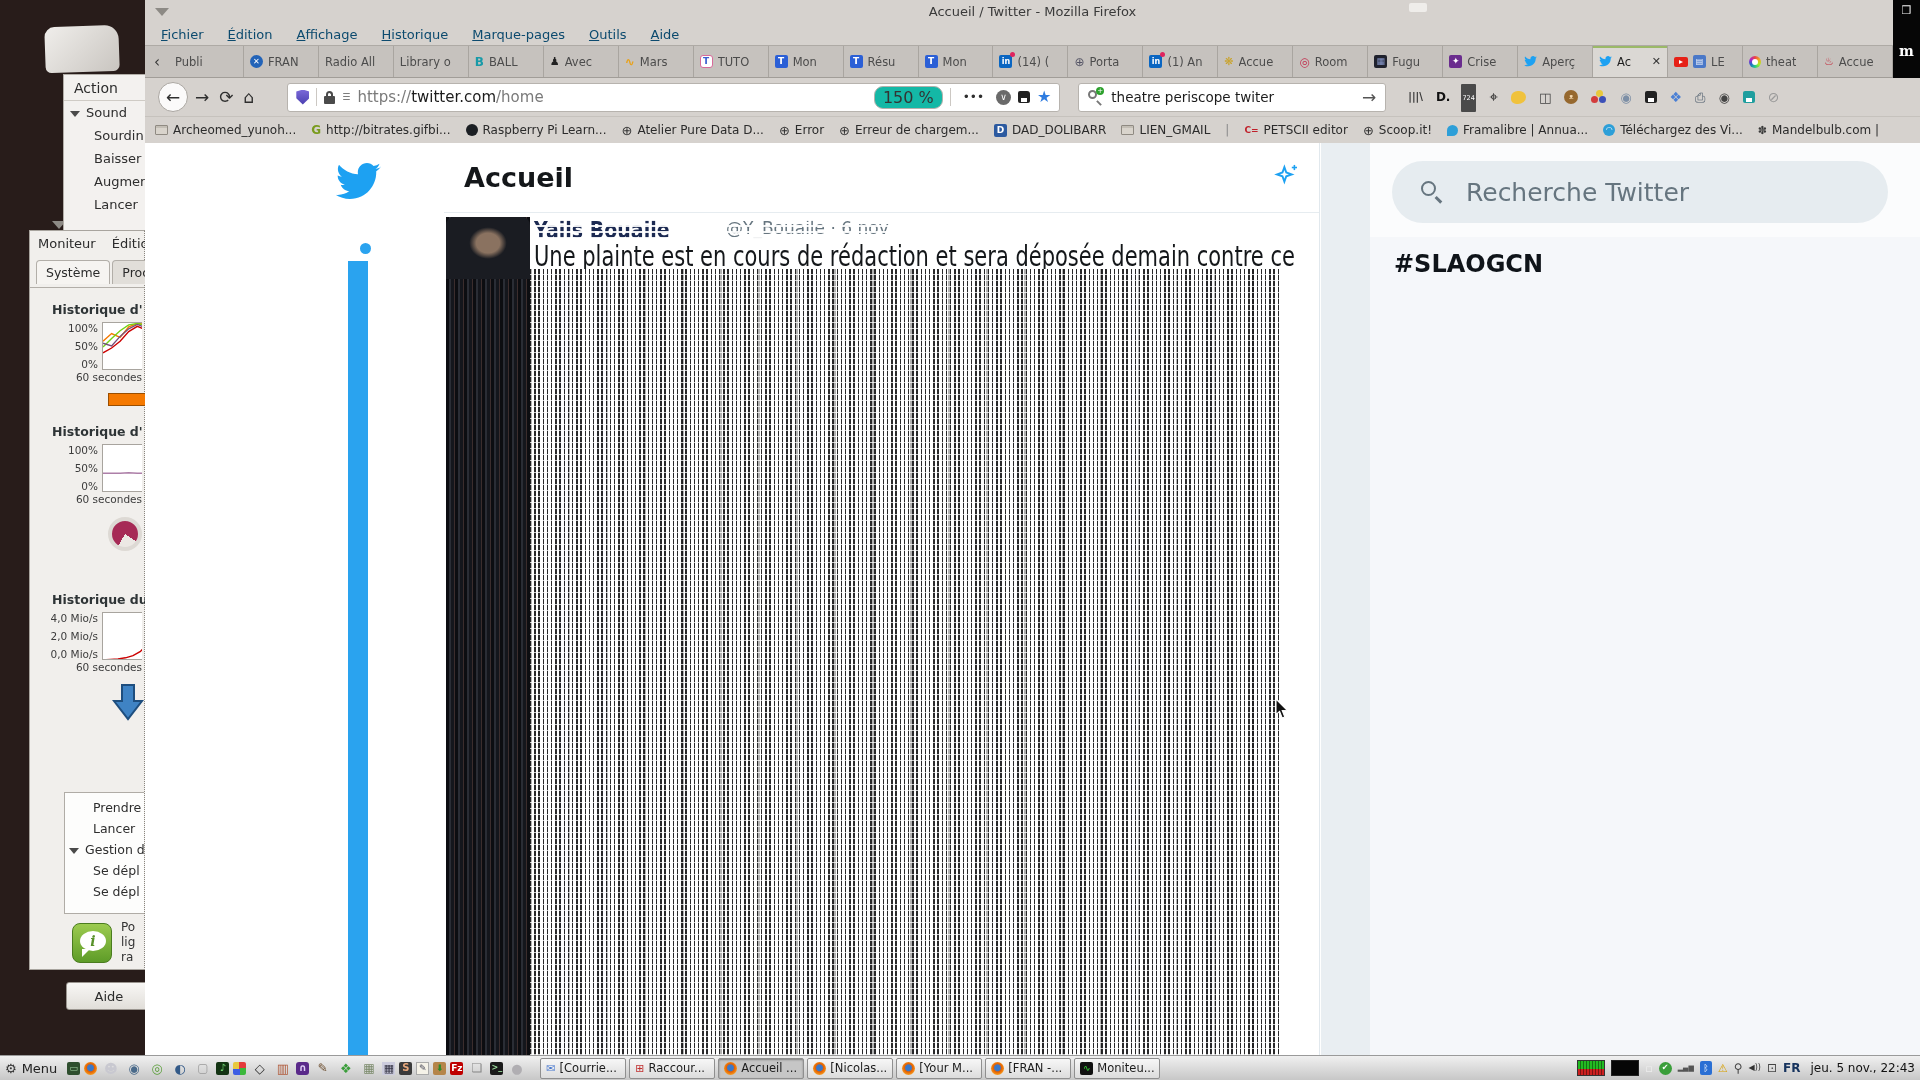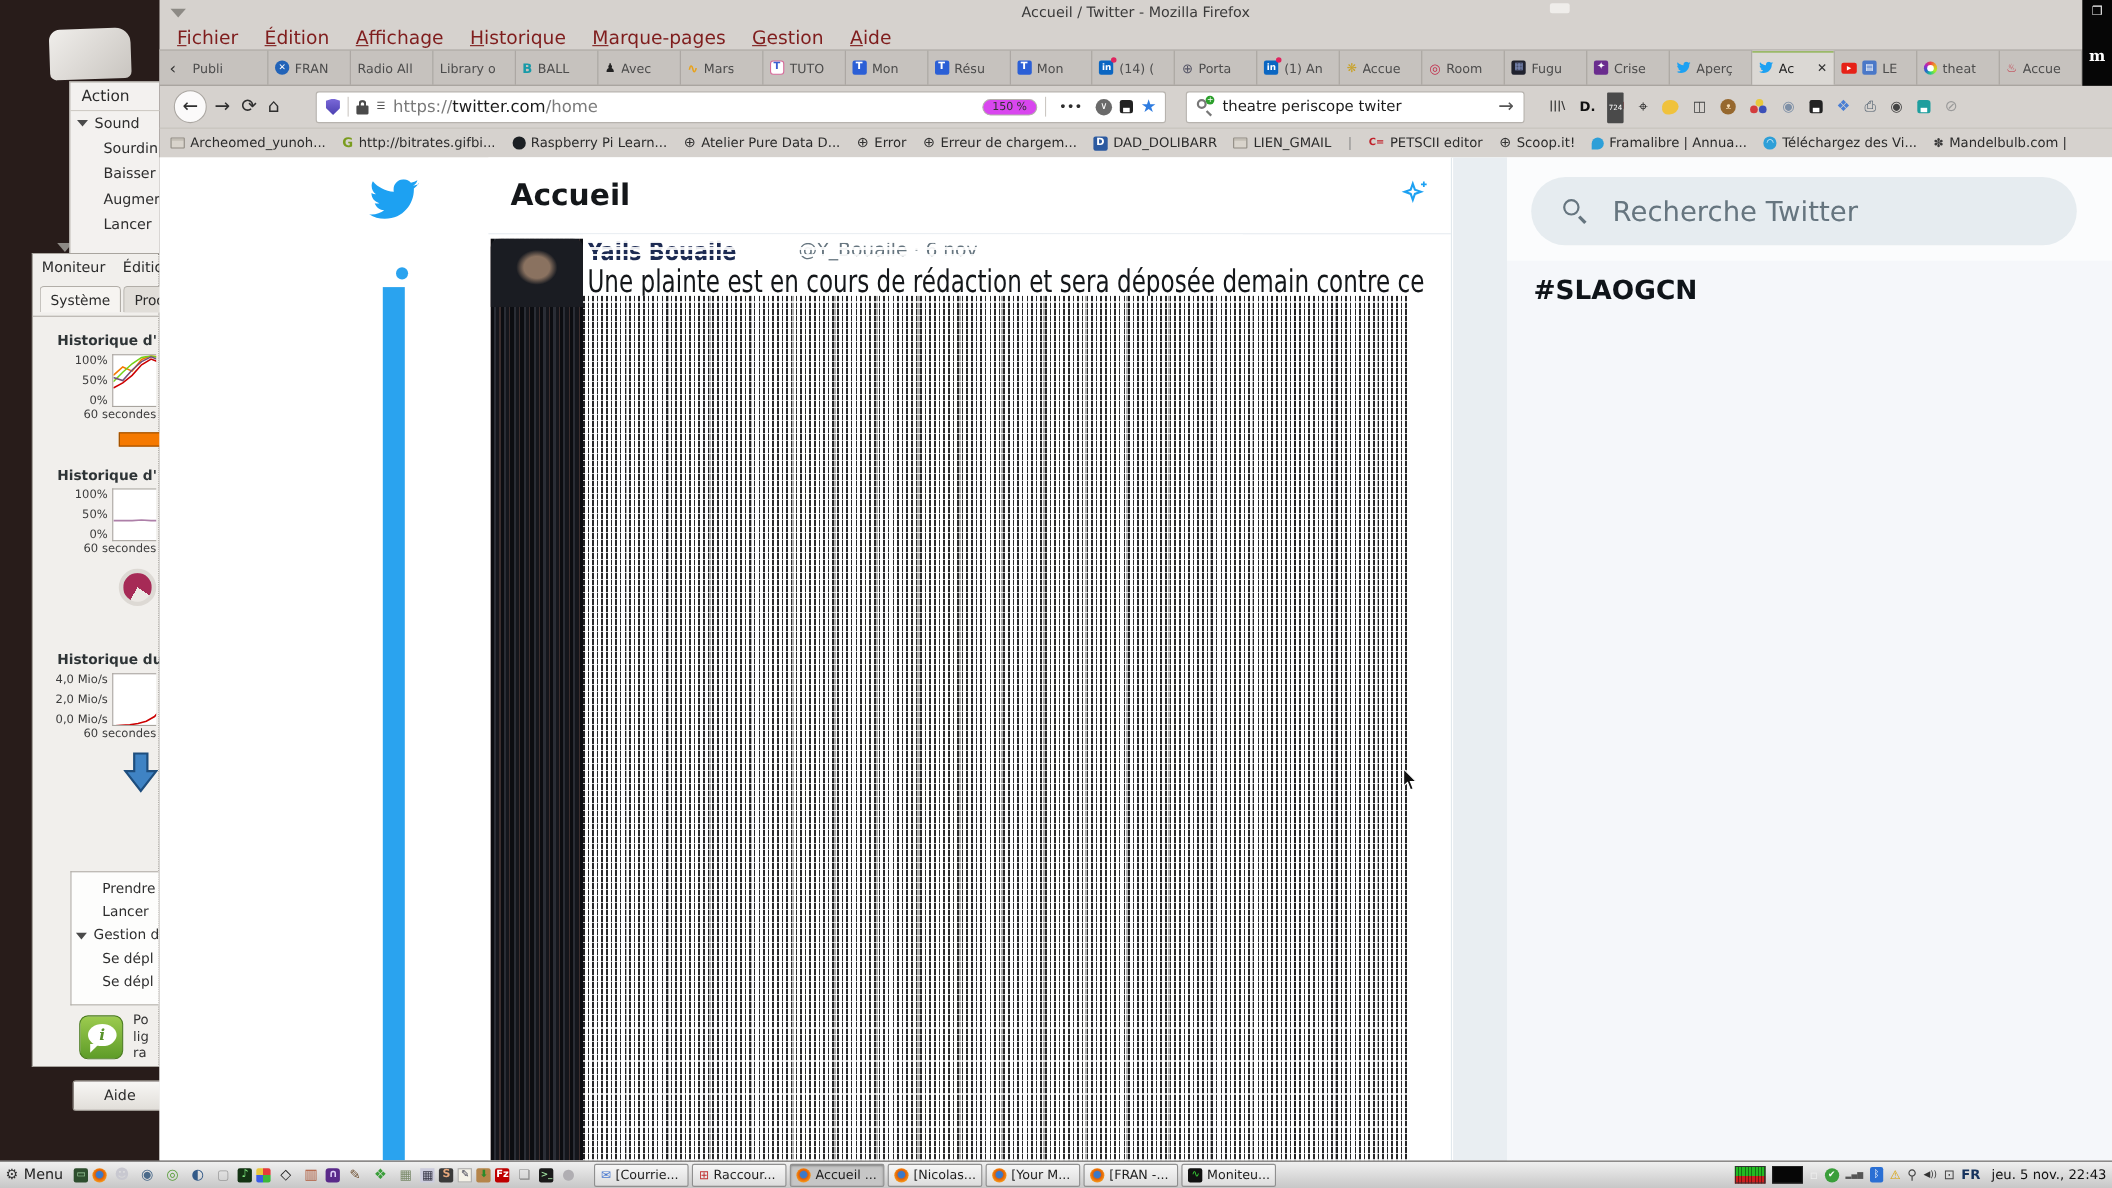--- a/index.html
+++ b/index.html
@@ -46,40 +46,40 @@
   #info-badge .bub { position:absolute; left:7px; top:7px; width:26px; height:20px; background:#fff; border-radius:50%; color:#58922a; font-family:"DejaVu Serif",serif; font-style:italic; font-weight:bold; font-size:14px; display:flex; align-items:center; justify-content:center; }
   #info-badge .tail { position:absolute; left:9px; top:25px; width:0; height:0; border-top:8px solid #fff; border-right:8px solid transparent; }
   #info-lines { font-size:12px; color:#333; line-height:15px; white-space:nowrap; }
   #mon-help { position:absolute; left:36px; top:694px; width:86px; height:28px; background:linear-gradient(#f8f7f5,#e1ded9); border:1px solid #9a958f; border-radius:3px; font-size:13px; color:#2b2b2b; display:flex; align-items:center; justify-content:center; }
 
   
   #firefox { position:absolute; left:145px; top:0; width:1775px; height:1055px; background:#d6d2ce; }
   #ff-titlebar { height:24px; position:relative; text-align:center; font-size:13px; color:#3a3a3a; line-height:24px; }
   #tb-artifact { position:absolute; left:1264px; top:3px; width:18px; height:9px; background:#efedea; border-radius:2px; }
   #ff-menubar { height:21px; display:flex; align-items:center; gap:24px; padding-left:16px; }
-  .menubar-item { display:inline-block; font-size:17px; color:#7f1d1d; }
+  .menubar-item { display:inline-block; font-size:13px; color:#0c4a6e; }
   .menubar-item::first-letter { text-decoration:underline; }
   #tab-strip { height:33px; background:#c6c2be; border-top:1px solid #aeaaa5; border-bottom:1px solid #a19d98; display:flex; align-items:stretch; padding-right:27px; }
   #tab-scroll { flex:none; width:24px; display:flex; align-items:center; justify-content:center; font-size:15px; color:#333; }
   .tab { flex:1 1 0; max-width:76px; min-width:0; display:flex; align-items:center; gap:5px; padding:0 6px; border-right:1px solid #a9a5a0; color:#4c4c4c; font-size:11.5px; white-space:nowrap; overflow:hidden; }
   .tab.active { background:#dbd8d4; box-shadow:inset 0 2px 0 #9bb968; color:#1e1e1e; }
   .tab .tlabel { overflow:hidden; text-overflow:clip; }
   .tab .tclose { margin-left:auto; font-size:11px; color:#333; flex:none; }
   #ff-navbar { height:38px; display:flex; align-items:center; padding:0 8px; }
   .nav-btn { font-size:17px; color:#2e2e2e; margin:0 5px; flex:none; }
   #nav-back { width:30px; height:30px; border-radius:50%; background:#fbfafa; border:1px solid #aba7a2; display:flex; align-items:center; justify-content:center; margin-right:2px; }
   #urlbar { margin-left:28px; width:773px; height:29px; background:#fff; border:1px solid #b7b3ae; border-radius:3px; display:flex; align-items:center; padding:0 8px; gap:7px; }
   #shield-ic { width:13px; height:15px; background:linear-gradient(#7a68d8,#4a3fb0); clip-path:polygon(50% 0,100% 14%,100% 58%,50% 100%,0 58%,0 14%); flex:none; }
   .lock { position:relative; width:11px; height:13px; flex:none; }
   .lock .body { position:absolute; left:0; bottom:0; width:11px; height:8px; background:#4a4a4a; border-radius:1px; }
   .lock .shackle { position:absolute; left:2px; top:0; width:7px; height:7px; border:2px solid #4a4a4a; border-bottom:none; border-radius:4px 4px 0 0; }
   #perms-ic { font-size:9px; color:#555; flex:none; }
   .url-text { font-size:15px; white-space:nowrap; }
   .url-dim { color:#7a7a7a; } .url-host { color:#1c1c1c; }
-  #zoom-badge { margin-left:auto; font-size:10px; color:#333; border:1px solid #b5b1ac; border-radius:9px; padding:1px 8px; background:#d946ef; flex:none; }
+  #zoom-badge { margin-left:auto; font-size:16px; color:#333; border:1px solid #b5b1ac; border-radius:9px; padding:1px 8px; background:#14b8a6; flex:none; }
   .url-sep { width:1px; height:18px; background:#ccc8c3; flex:none; }
   #searchbar { margin-left:18px; width:308px; height:29px; background:#fff; border:1px solid #b7b3ae; border-radius:3px; display:flex; align-items:center; padding:0 9px; gap:8px; }
   .mag { position:relative; width:15px; height:15px; flex:none; }
   .mag .lens { position:absolute; left:0; top:0; width:9px; height:9px; border:2px solid #777; border-radius:50%; }
   .mag .handle { position:absolute; left:10px; top:10px; width:2px; height:6px; background:#777; transform:rotate(-45deg); }
   .mag .plus { position:absolute; right:-1px; top:-3px; width:8px; height:8px; background:#2ca02c; color:#fff; border-radius:50%; font-size:7px; line-height:8px; text-align:center; }
   #search-text { font-size:13.5px; color:#1c1c1c; white-space:nowrap; }
   #search-go { margin-left:auto; font-size:17px; color:#555; }
   #toolbar-icons { display:flex; align-items:center; gap:13px; margin-left:22px; }
   #ff-bmbar { height:27px; display:flex; align-items:center; gap:15px; padding:0 10px; border-top:1px solid #c6c2bd; overflow:hidden; }
@@ -248,21 +248,21 @@
     <span class="shade-tri" style="left:10px; top:8px;"></span>
     <span>Accueil / Twitter - Mozilla Firefox</span>
     <span id="tb-artifact"></span>
   </div>
   <div id="ff-menubar">
       <span class="menubar-item">Fichier</span>
       <span class="menubar-item">Édition</span>
       <span class="menubar-item">Affichage</span>
       <span class="menubar-item">Historique</span>
       <span class="menubar-item">Marque-pages</span>
-      <span class="menubar-item">Gestion</span>
+      <span class="menubar-item">Outils</span>
       <span class="menubar-item">Aide</span>
     </div>
   <div id="tab-strip">
     <span id="tab-scroll">‹</span>
   <div class="tab">
         <span class="tlabel">Publi</span>
       </div>
       <div class="tab">
         <span class="ic" style="color: rgb(255, 255, 255); background: rgb(34, 99, 184); border-radius: 50%; font-size: 8px; width: 13px; height: 13px;">✕</span>
         <span class="tlabel">FRAN</span>

